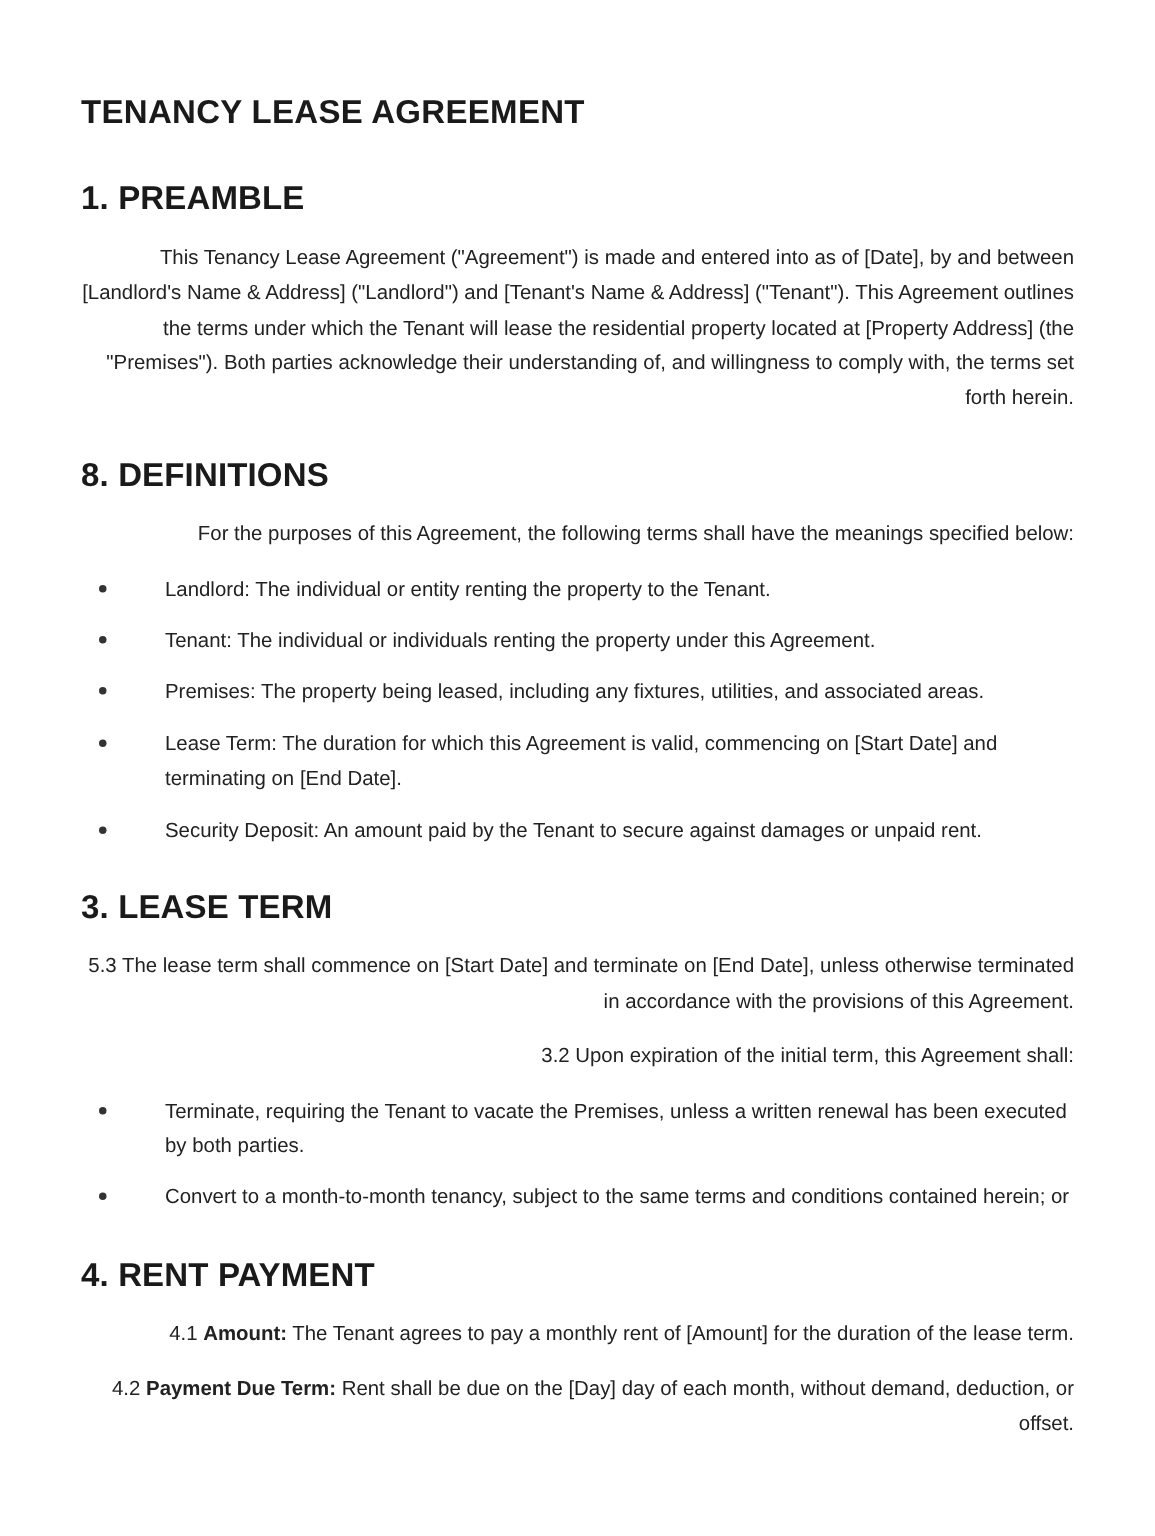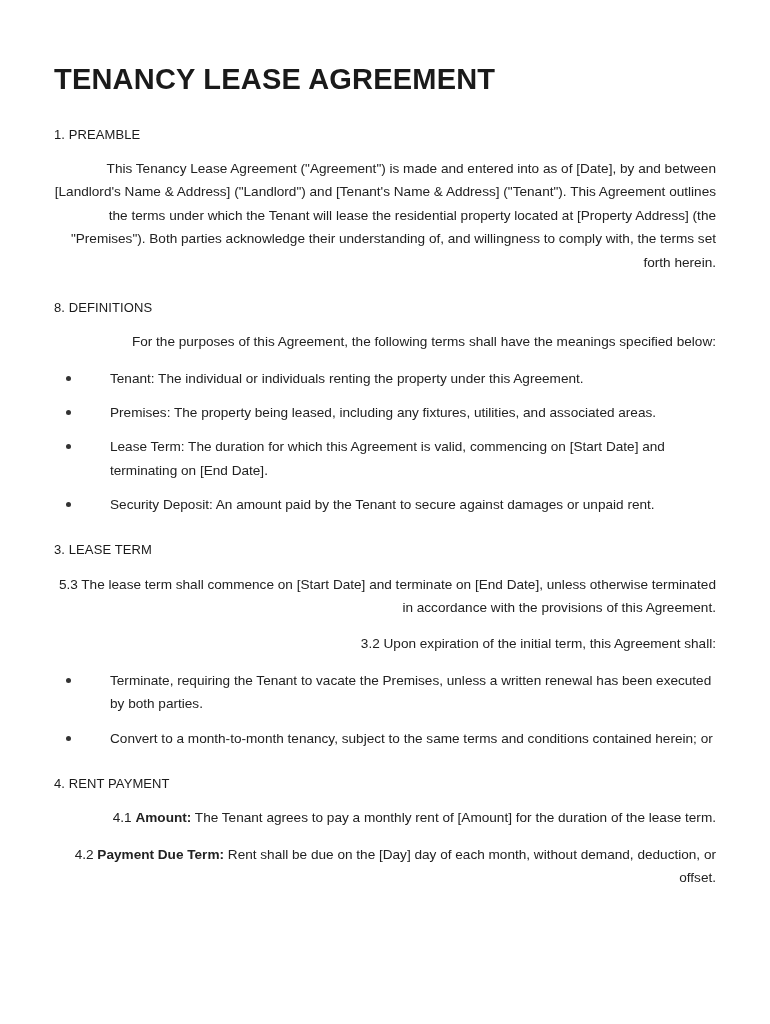--- a/index.html
+++ b/index.html
@@ -16,30 +16,30 @@
   }
   .page {
     width: 770px;
     height: 1024px;
     box-sizing: border-box;
     padding: 62px 54px 0 54px;
     background: #ffffff;
     overflow: hidden;
   }
   h1.doc-title {
-    font-size: 29px;
+    font-size: 22px;
     font-weight: bold;
     letter-spacing: 0.2px;
     margin: 0 0 30px 0;
     color: #1a1a1a;
     line-height: 1.2;
   }
   h2.section-heading {
-    font-size: 13px;
-    font-weight: normal;
+    font-size: 22px;
+    font-weight: bold;
     margin: 26px 0 14px 0;
     color: #1a1a1a;
     letter-spacing: 0.1px;
     line-height: 1.25;
   }
   p.para {
     font-size: 13.6px;
     line-height: 1.72;
     margin: 0 0 13px 0;
     color: #222222;
@@ -77,20 +77,21 @@
 <div class="page">
 
   <h1 class="doc-title">TENANCY LEASE AGREEMENT</h1>
 
   <h2 class="section-heading first-heading">1. PREAMBLE</h2>
   <p class="para">This Tenancy Lease Agreement ("Agreement") is made and entered into as of [Date], by and between [Landlord's Name &amp; Address] ("Landlord") and [Tenant's Name &amp; Address] ("Tenant"). This Agreement outlines the terms under which the Tenant will lease the residential property located at [Property Address] (the "Premises"). Both parties acknowledge their understanding of, and willingness to comply with, the terms set forth herein.</p>
 
   <h2 class="section-heading">8. DEFINITIONS</h2>
   <p class="para">For the purposes of this Agreement, the following terms shall have the meanings specified below:</p>
   <ul class="bullets">
+    <li>Landlord: The individual or entity renting the property to the Tenant.</li>
     <li>Tenant: The individual or individuals renting the property under this Agreement.</li>
     <li>Premises: The property being leased, including any fixtures, utilities, and associated areas.</li>
     <li>Lease Term: The duration for which this Agreement is valid, commencing on [Start Date] and terminating on [End Date].</li>
     <li>Security Deposit: An amount paid by the Tenant to secure against damages or unpaid rent.</li>
   </ul>
 
   <h2 class="section-heading">3. LEASE TERM</h2>
   <p class="para">5.3 The lease term shall commence on [Start Date] and terminate on [End Date], unless otherwise terminated in accordance with the provisions of this Agreement.</p>
   <p class="para">3.2 Upon expiration of the initial term, this Agreement shall:</p>
   <ul class="bullets">

